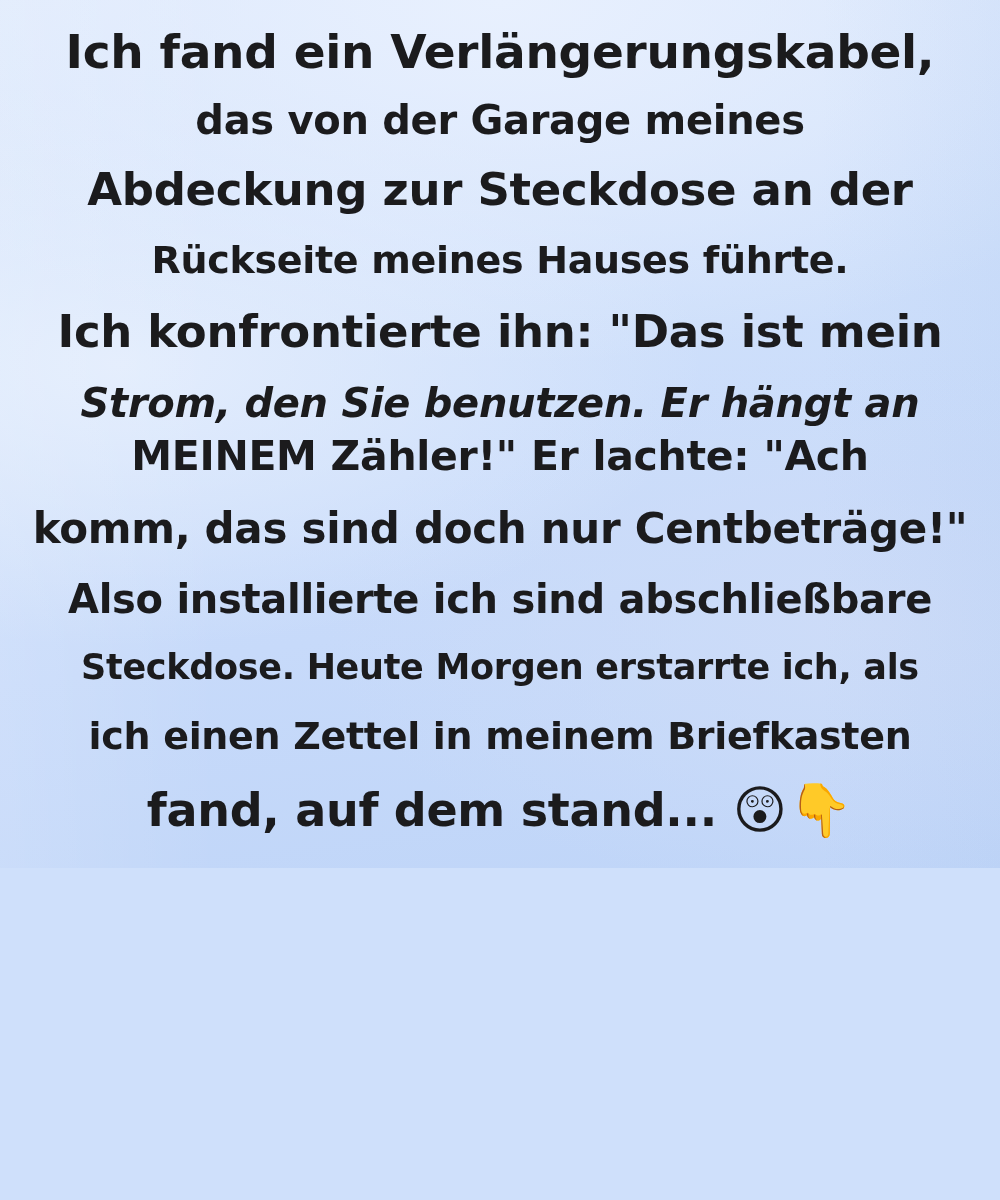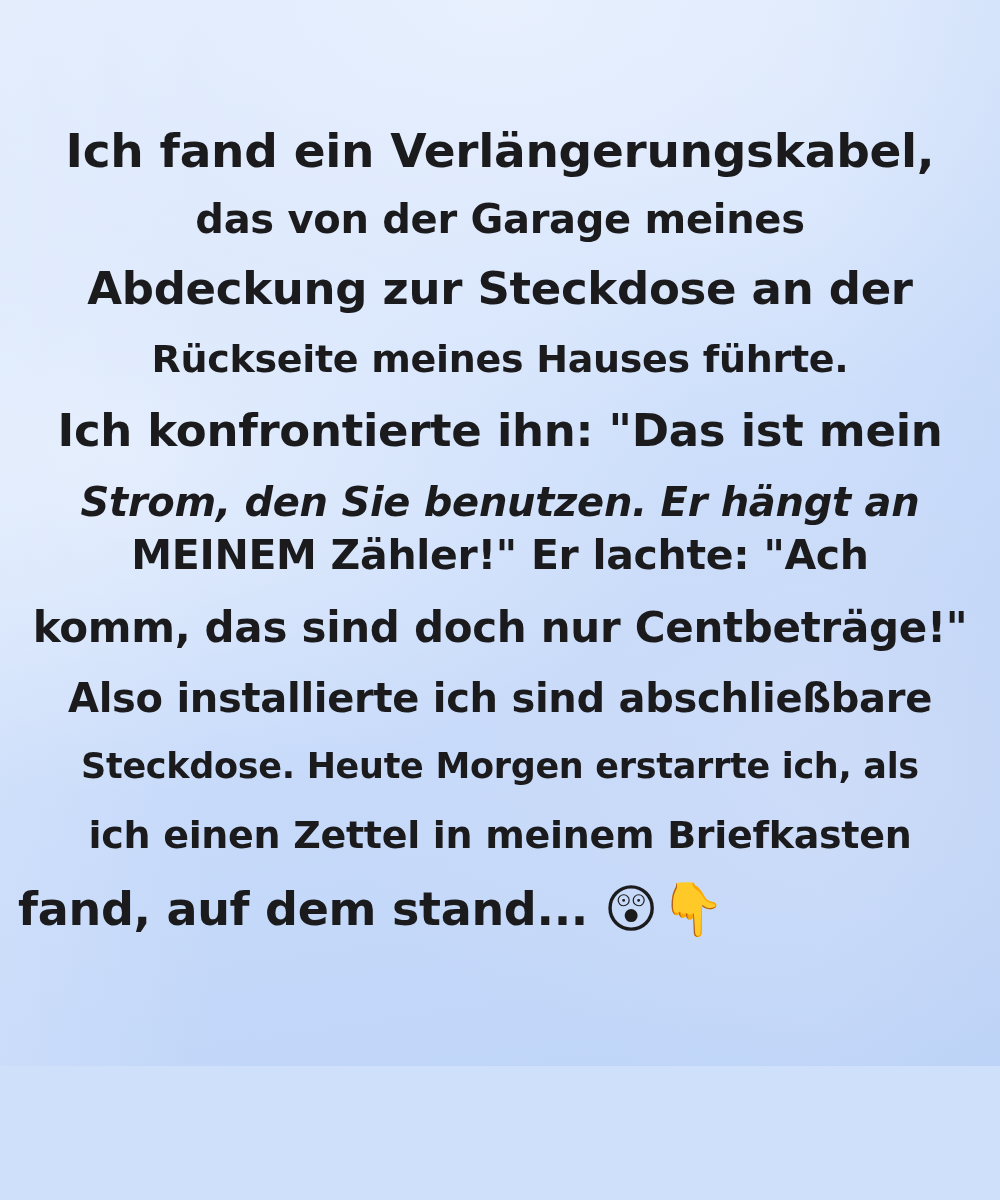--- a/index.html
+++ b/index.html
@@ -9,21 +9,21 @@
   body {
     width: 1000px;
     height: 1200px;
     overflow: hidden;
     font-family: "DejaVu Sans", sans-serif;
     background: #cfe0fb;
   }
   .poster {
     position: relative;
     width: 1000px;
-    height: 1066px;
+    height: 868px;
     box-sizing: border-box;
     background:
       radial-gradient(ellipse 120% 70% at 50% 0%, #e8f0fe 0%, rgba(232,240,254,0) 60%),
       radial-gradient(ellipse 90% 50% at 12% 42%, #e3edfd 0%, rgba(227,237,253,0) 65%),
       radial-gradient(ellipse 80% 45% at 88% 72%, #cddcf8 0%, rgba(205,220,248,0) 70%),
       linear-gradient(172deg, #dce8fc 0%, #cfe0fb 38%, #c7dafa 68%, #bfd5f8 100%);
     display: flex;
     flex-direction: column;
     justify-content: center;
     align-items: center;
@@ -67,21 +67,21 @@
   .l6 { font-size: 41px; margin-bottom: 30px; }
   .l7 { font-size: 42px; margin-bottom: 28px; }
   .l8 { font-size: 40px; margin-bottom: 30px; }
   .l9 { font-size: 35px; margin-bottom: 32px; }
   .l10 { font-size: 38px; margin-bottom: 28px; }
   .l11 {
     font-size: 46px;
     margin-bottom: 8px;
     display: flex;
     align-items: center;
-    justify-content: flex-start;
+    justify-content: center;
     gap: 4px;
   }
   .emoji {
     font-size: 52px;
     line-height: 1;
     font-family: "DejaVu Sans", sans-serif;
   }
   .emoji-wrap {
     display: inline-flex;
     align-items: center;

